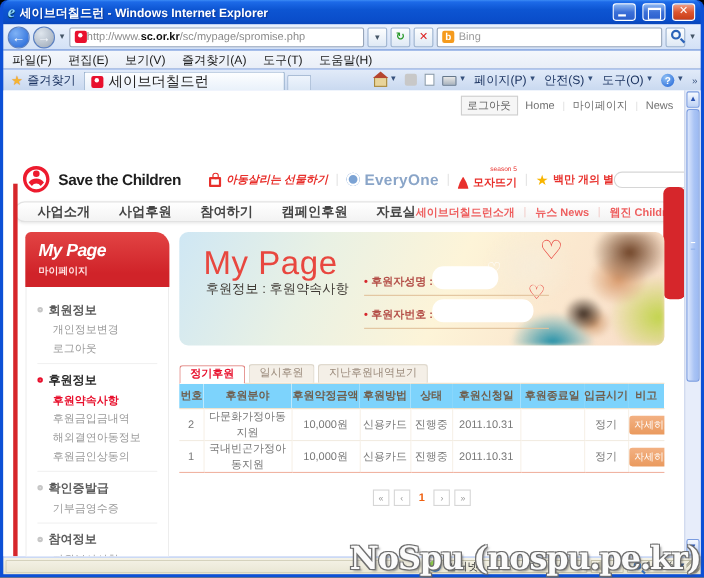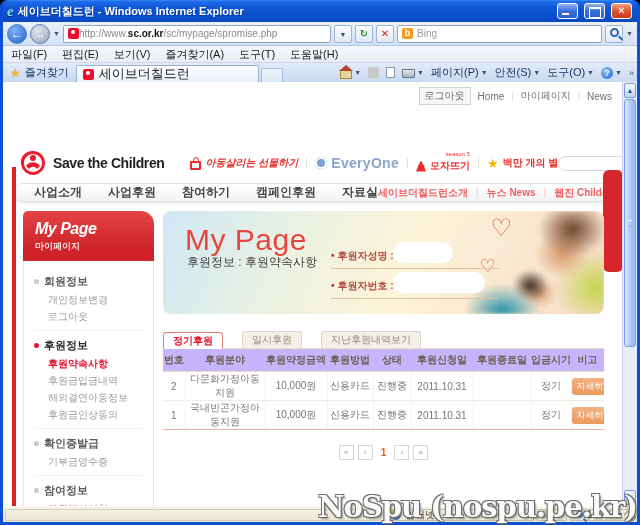--- a/index.html
+++ b/index.html
@@ -136,26 +136,26 @@
   .b-fields { position:absolute; left:168px; top:38px; width:168px; }
   .b-field { position:relative; border-bottom:1px solid #e2c29c; padding-bottom:5px; margin-bottom:10px; font-size:10px; font-weight:bold; color:#b44f48; white-space:nowrap; }
   .b-dot { color:#d6262b; margin-right:3px; }
   .blank-patch { position:absolute; top:-7px; height:21px; background:#fff; border-radius:10px; }
   .patch-name { left:62px; width:60px; } .patch-no { left:62px; width:92px; }
   .heart { position:absolute; line-height:1; }
   .h-white { right:148px; top:26px; color:#fff; font-size:15px; }
   .h-red-big { right:92px; top:5px; color:#e8473f; font-size:24px; }
   .h-red-sm { right:108px; top:46px; color:#e8473f; font-size:18px; }
 
-  .tabs { margin-top:17px; display:flex; align-items:flex-end; gap:19px; }
+  .tabs { margin-top:17px; display:flex; align-items:flex-end; gap:3px; }
   .tab { height:17px; line-height:16px; padding:0 9px; font-size:10px; background:#f4efe7; border:1px solid #ddd6ca; border-bottom:none; border-radius:3px 3px 0 0; color:#99897a; }
   .tab.active { background:#fff; border:1px solid #e0807c; border-bottom:1px solid #fff; color:#e8102d; font-weight:bold; margin-bottom:-1px; }
 
   .ptable { width:100%; border-collapse:collapse; font-size:10px; color:#777; table-layout:fixed; }
-  .ptable th { background:#c4b5fd; color:#6f6050; font-weight:bold; height:23px; border-top:1px solid #ecdfc9; border-bottom:1px solid #ecdfc9; white-space:nowrap; overflow:hidden; }
+  .ptable th { background:#7dd3fc; color:#6f6050; font-weight:bold; height:23px; border-top:1px solid #ecdfc9; border-bottom:1px solid #ecdfc9; white-space:nowrap; overflow:hidden; }
   .ptable td { height:28px; text-align:center; border-bottom:1px solid #f2ece2; border-left:1px solid #f7f1e8; white-space:normal; overflow:hidden; }
   .ptable td:first-child { border-left:none; }
   .ptable tbody tr:last-child td { border-bottom:1px solid #f0b4a2; }
   .detail-btn { display:inline-block; background:linear-gradient(#f3b183,#ea9a5e); color:#fff; border-radius:3px; padding:2px 5px; font-size:9px; white-space:nowrap; }
 
   .pagination { margin-top:15px; display:flex; justify-content:center; align-items:center; gap:4px; }
   .pg { width:15px; height:15px; border:1px solid #d6d6d6; background:#fff; color:#999; font-size:8px; line-height:13px; text-align:center; }
   .pg-cur { color:#f06010; font-weight:bold; font-size:10px; padding:0 4px; }
 
   

